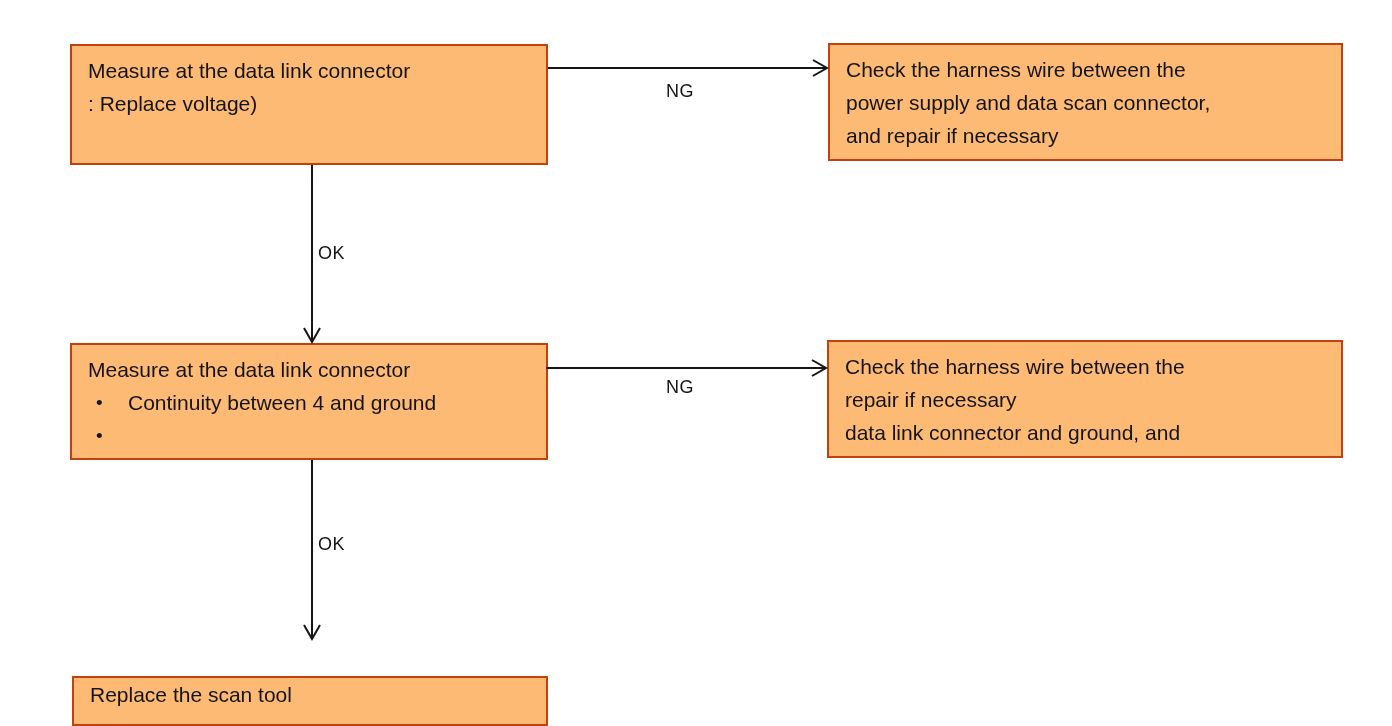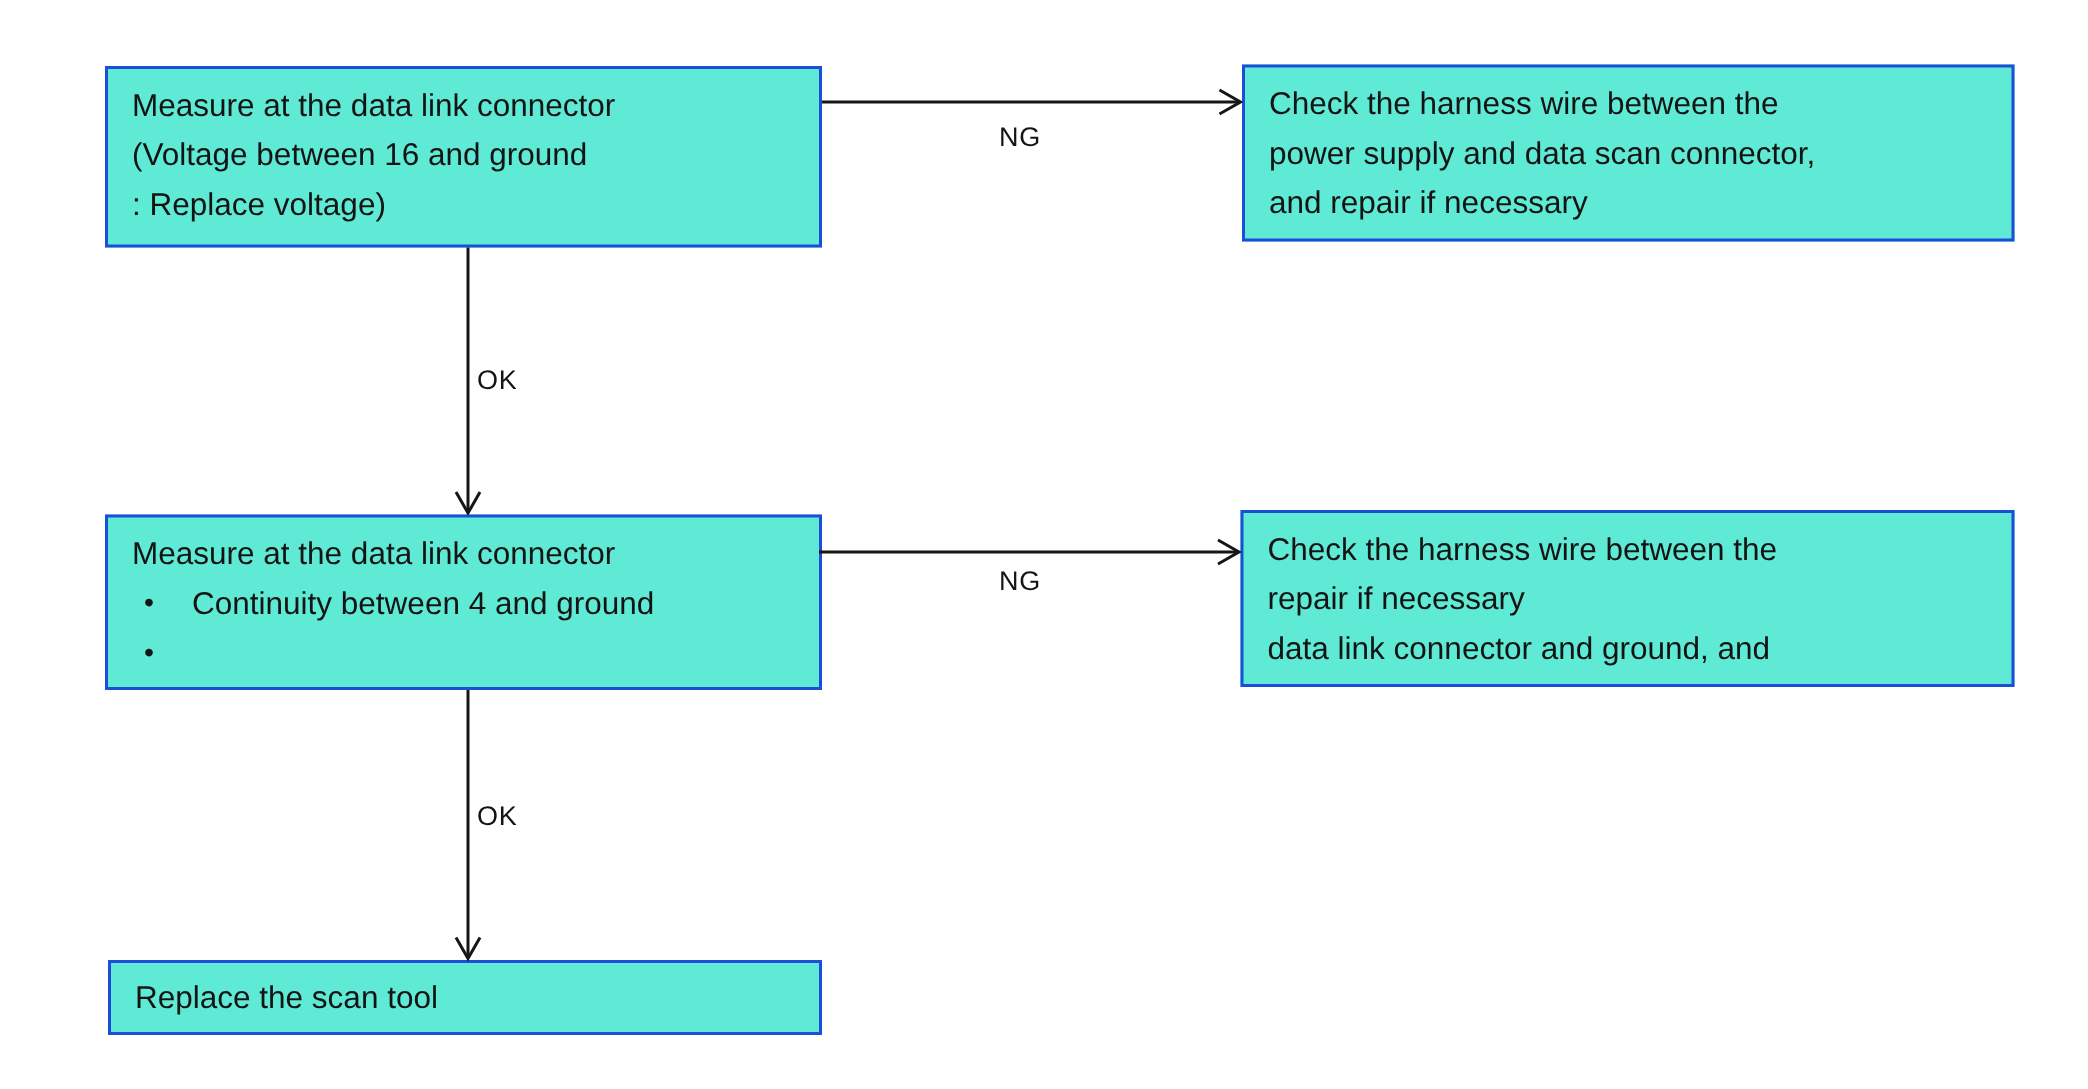--- a/index.html
+++ b/index.html
@@ -11,33 +11,33 @@
     position: relative;
     width: 1392px;
     height: 726px;
     background: #ffffff;
     font-family: "Liberation Sans", sans-serif;
     color: #141414;
     overflow: hidden;
   }
   .box {
     position: absolute;
-    border: 2px solid #1d4ed8;
-    background: #5eead4;
+    border: 2px solid #c2410c;
+    background: #fdba74;
     box-sizing: border-box;
     font-size: 21px;
     line-height: 33px;
     padding: 8px 14px 0 16px;
   }
   .box-a { left: 70px;  top: 44px;  width: 478px; height: 121px; }
   .box-b { left: 828px; top: 43px;  width: 515px; height: 118px; }
   .box-c { left: 70px;  top: 343px; width: 478px; height: 117px; }
   .box-d { left: 827px; top: 340px; width: 516px; height: 118px; }
-  .box-e { left: 72px;  top: 640px; width: 476px; height: 50px;
-           display: flex; align-items: center; padding-top: 0; }
+  .box-e { left: 72px;  top: 676px; width: 476px; height: 50px;
+           display: flex; align-items: flex-start; padding-top: 0; }
   .tline { white-space: nowrap; }
   .bullet-row {
     display: flex;
     white-space: nowrap;
   }
   .bullet-glyph {
     width: 40px;
     padding-left: 8px;
     box-sizing: border-box;
     font-size: 19px;
@@ -65,21 +65,20 @@
     fill: none;
   }
 </style>
 </head>
 <body>
 
 <div class="canvas">
 
   <div class="box box-a">
     <div class="tline">Measure at the data link connector</div>
-    <div class="tline">(Voltage between 16 and ground</div>
     <div class="tline">: Replace voltage)</div>
   </div>
 
   <div class="box box-b">
     <div class="tline">Check the harness wire between the</div>
     <div class="tline">power supply and data scan connector,</div>
     <div class="tline">and repair if necessary</div>
   </div>
 
   <div class="box box-c">

